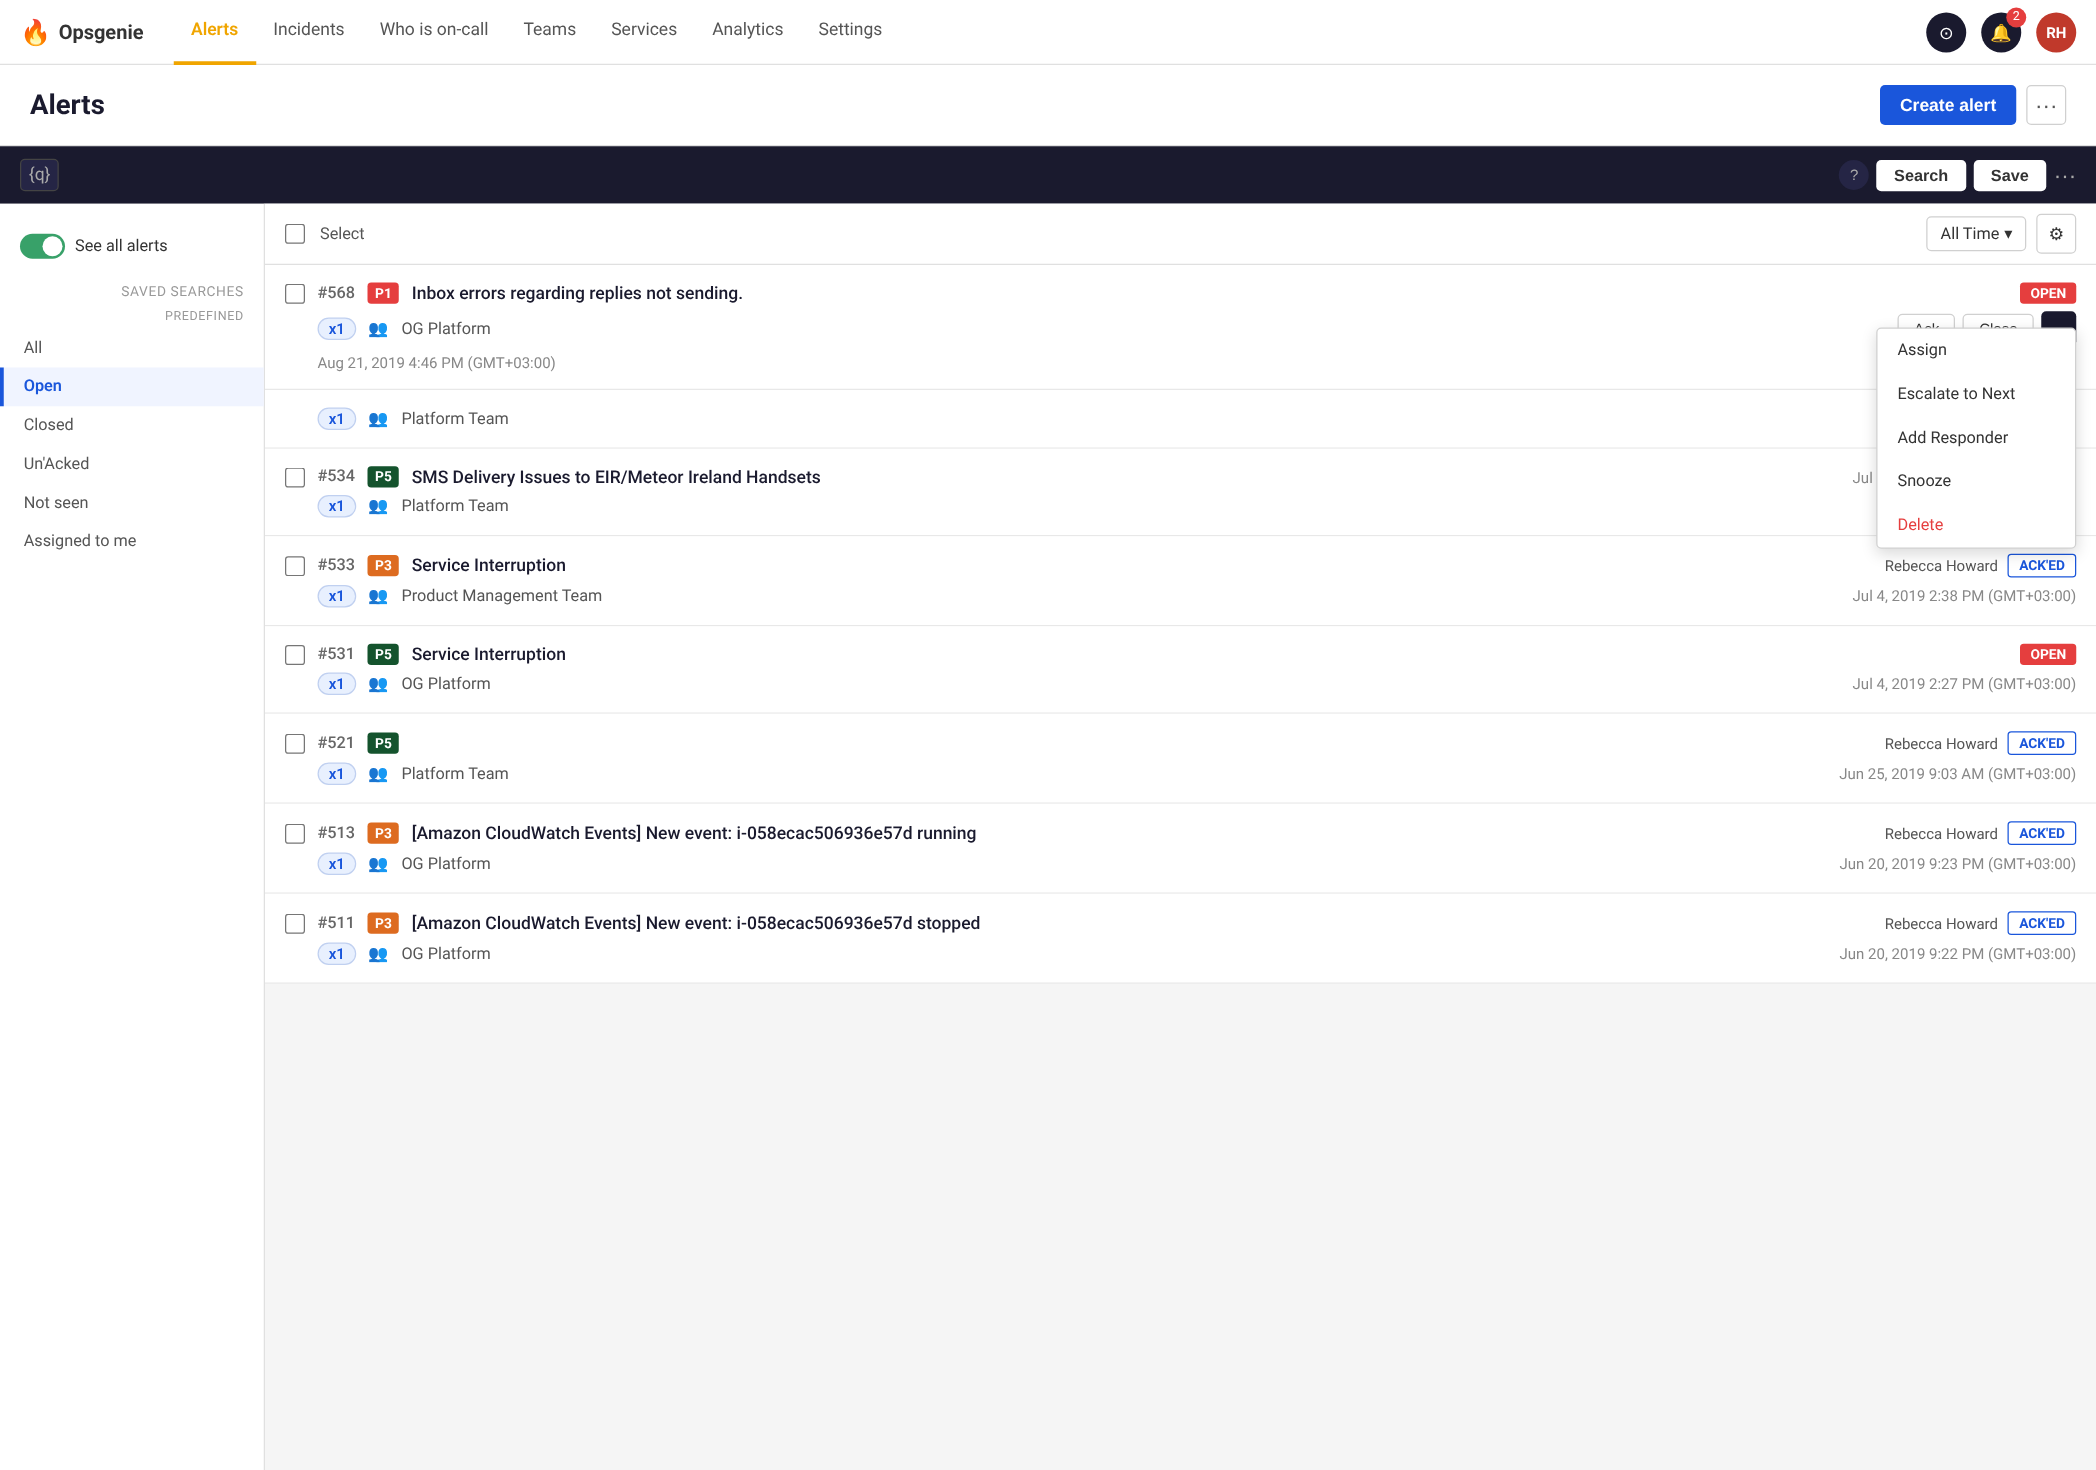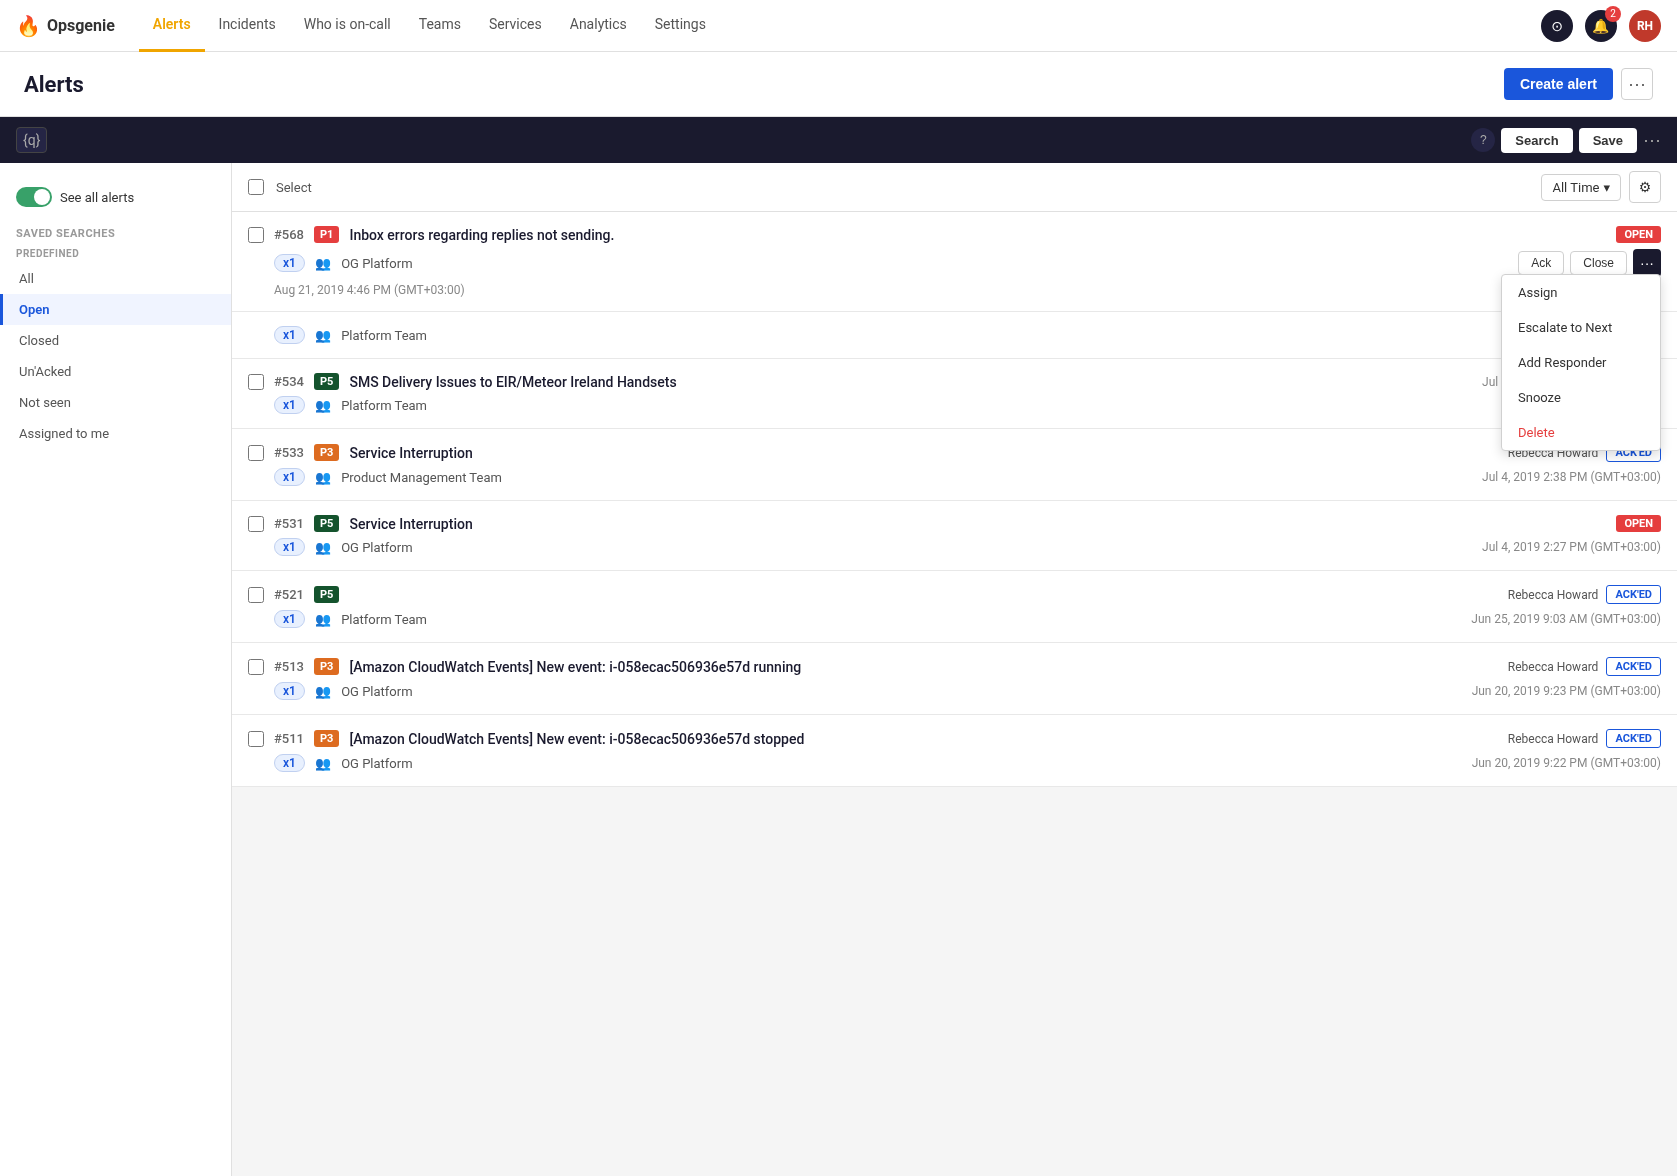--- a/index.html
+++ b/index.html
@@ -69,31 +69,31 @@
     }
     .search-more-btn {
       background: transparent; color: #aaa; border: none; cursor: pointer; font-size: 18px; display: flex; align-items: center;
     }
 
     
     .main-content { display: flex; flex: 1; }
 
     
     .sidebar {
-      width: 232px; background: #fff; border-right: 1px solid #e0e0e0; padding: 16px 0; flex-shrink: 0;
+      width: 212px; background: #fff; border-right: 1px solid #e0e0e0; padding: 16px 0; flex-shrink: 0;
     }
     .sidebar-toggle { display: flex; align-items: center; gap: 8px; padding: 8px 16px; cursor: pointer; }
     .toggle-switch {
       width: 36px; height: 20px; background: #38a169; border-radius: 10px; position: relative; cursor: pointer;
     }
     .toggle-knob {
       position: absolute; top: 2px; right: 2px; width: 16px; height: 16px; background: #fff; border-radius: 50%;
     }
     .sidebar-toggle-label { font-size: 13px; color: #333; }
-    .sidebar-section-title { padding: 12px 16px 4px; font-size: 11px; color: #999; font-weight: 700; letter-spacing: 0.5px; text-transform: uppercase; }
+    .sidebar-section-title { padding: 12px 16px 4px; font-size: 11px; color: #999; font-weight: 400; letter-spacing: 0.5px; text-transform: uppercase; text-align: right; }
     .sidebar-item {
       padding: 8px 16px; font-size: 13px; color: #555; cursor: pointer; border-left: 3px solid transparent;
     }
     .sidebar-item.active { color: #1a56db; font-weight: 600; border-left: 3px solid #1a56db; background: #f0f4ff; }
 
     
     .alerts-list { flex: 1; background: #f5f5f5; }
     .alerts-toolbar {
       background: #fff; border-bottom: 1px solid #e0e0e0; padding: 8px 16px; display: flex; align-items: center; gap: 12px;
     }
@@ -143,21 +143,21 @@
     }
     .action-btn {
       background: #fff; border: 1px solid #d0d0d0; border-radius: 4px; padding: 4px 12px; font-size: 12px; color: #333; cursor: pointer;
     }
     .action-btn-more {
       background: #1a1a2e; border: none; border-radius: 4px; width: 28px; height: 28px; display: flex; align-items: center; justify-content: center; color: #fff; cursor: pointer; font-size: 14px;
     }
 
     
     .dropdown-menu {
-      position: absolute; right: 16px; top: 50px; background: #fff; border: 1px solid #d0d0d0; border-radius: 4px; box-shadow: 0 4px 12px rgba(0,0,0,0.15); z-index: 200; min-width: 160px; margin-top: 12px;
+      position: absolute; right: 16px; top: 50px; background: #fff; border: 1px solid #d0d0d0; border-radius: 4px; box-shadow: 0 4px 12px rgba(0,0,0,0.15); z-index: 200; min-width: 160px;
     }
     .dropdown-item {
       padding: 10px 16px; font-size: 13px; color: #333; cursor: pointer;
     }
     .dropdown-item.delete { color: #e53e3e; }
   </style>
 </head>
 <body>
 
 <nav class="topnav">

